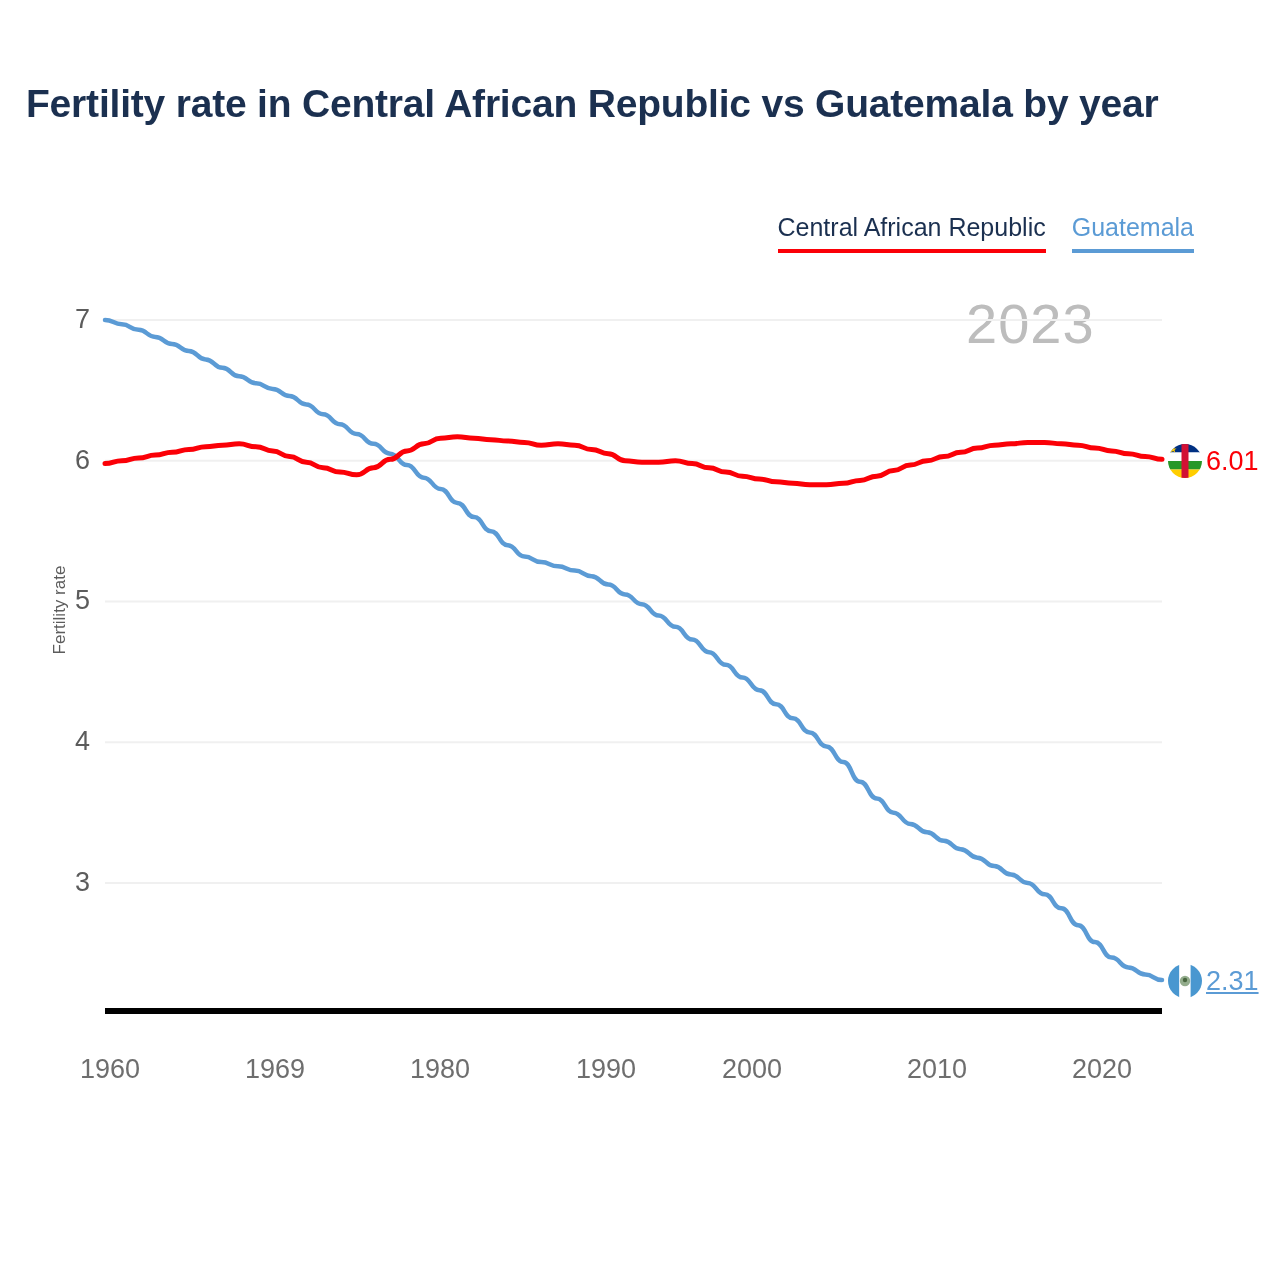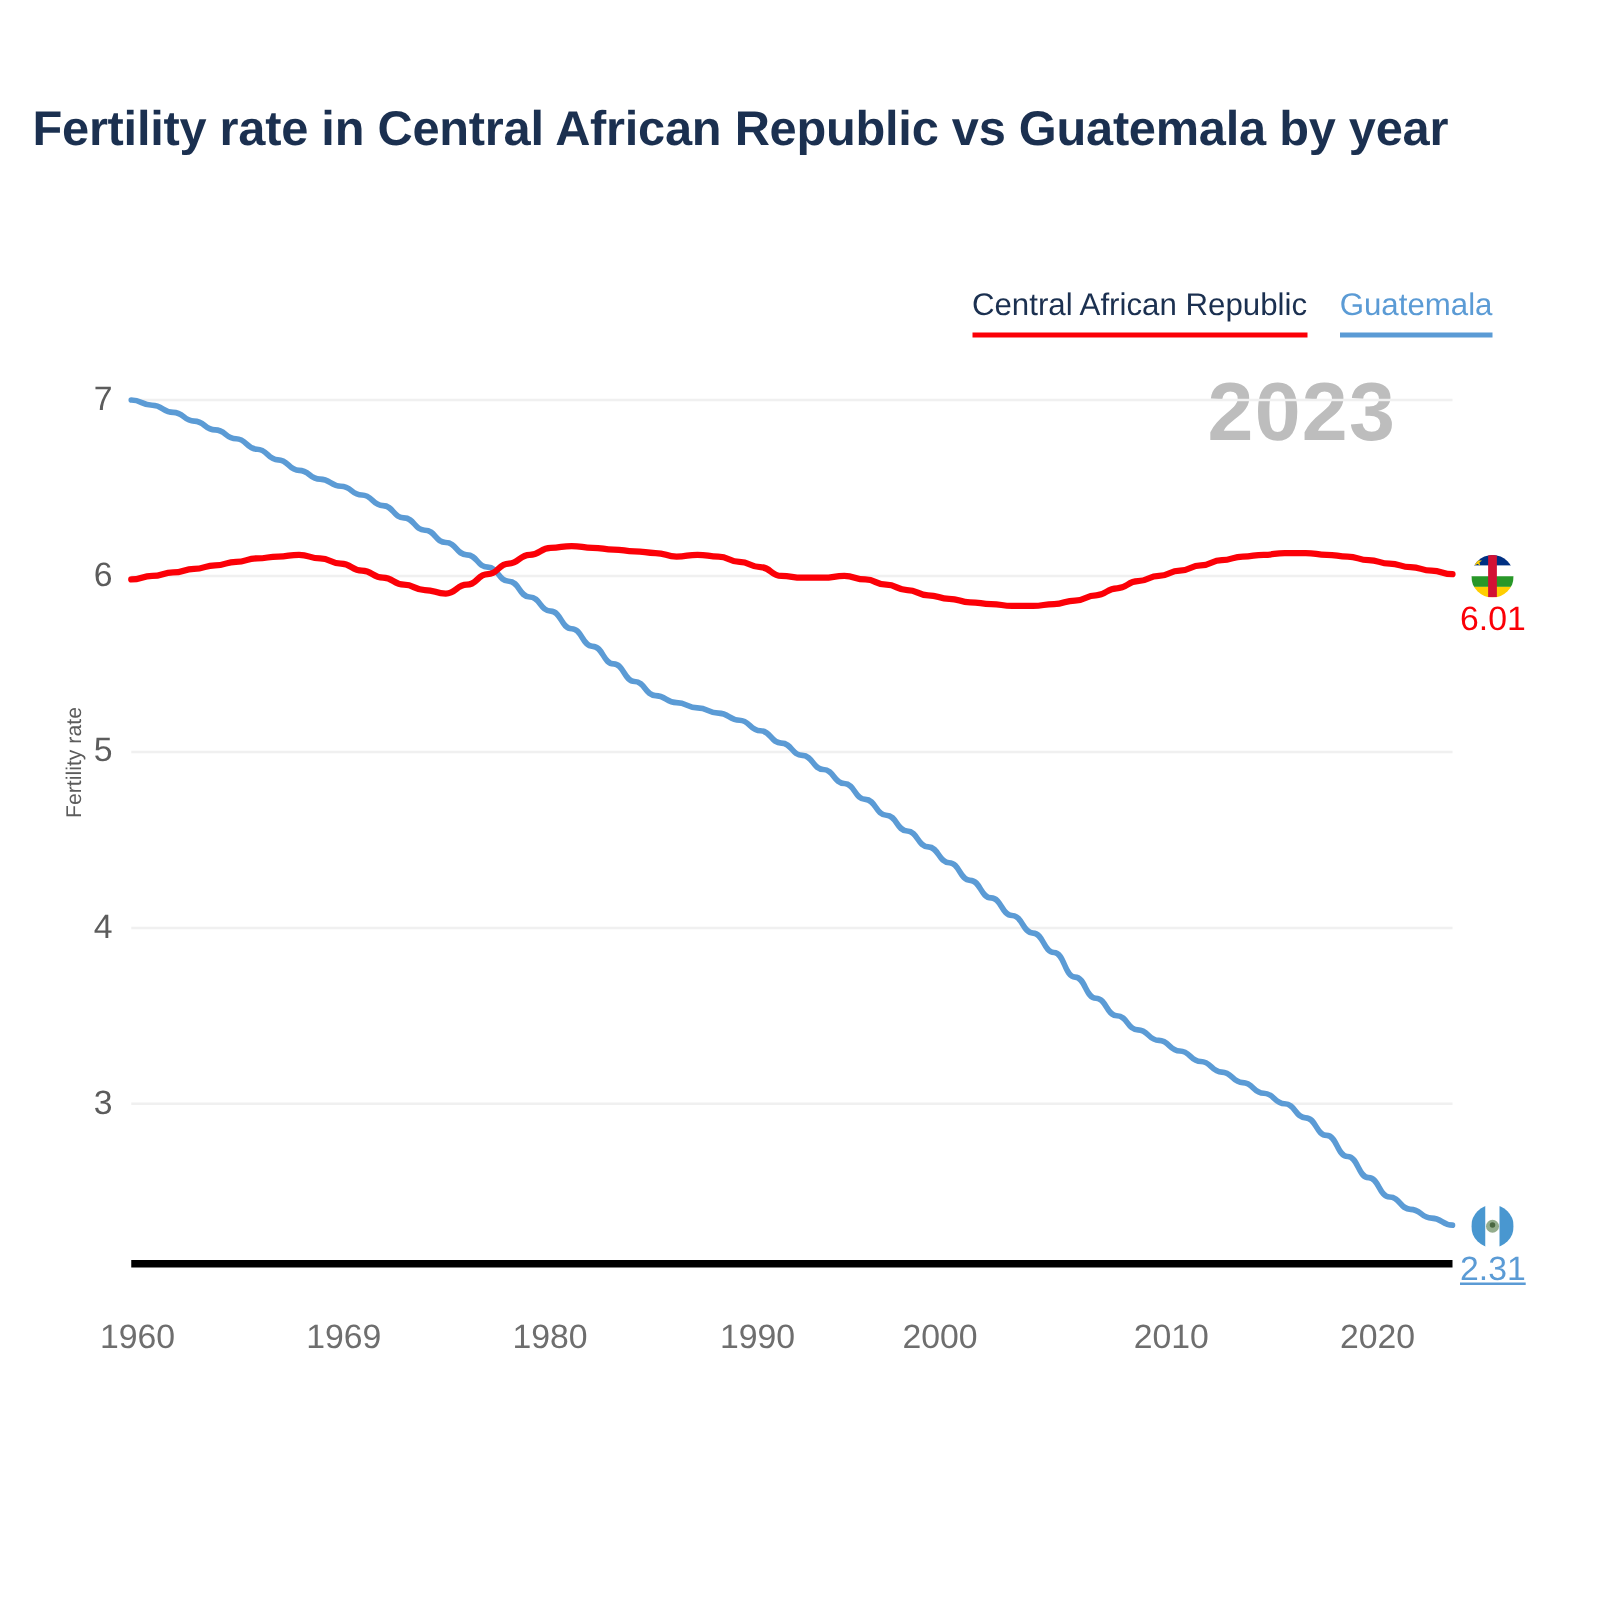--- a/index.html
+++ b/index.html
@@ -26,21 +26,21 @@
     width: 1215px;
     font-size: 39px;
     font-weight: bold;
     line-height: 1.33;
     color: #1b3050;
     letter-spacing: -0.2px;
   }
   .legend {
     position: absolute;
     right: 22px;
-    top: 231px;
+    top: 214px;
     display: flex;
     flex-direction: row;
     align-items: flex-end;
     gap: 26px;
   }
   .legend-item {
     font-size: 25px;
     line-height: 1.1;
     padding-bottom: 7px;
     white-space: nowrap;
@@ -57,22 +57,22 @@
     position: absolute;
     left: 0;
     top: 0;
     width: 1280px;
     height: 1280px;
   }
   .year-watermark {
     position: absolute;
     left: 966px;
     top: 296px;
-    font-size: 66px;
-    font-weight: bold;
+    font-size: 56px;
+    font-weight: normal;
     color: #bdbdbd;
     letter-spacing: 1px;
     line-height: 1;
   }
   .y-axis-title {
     position: absolute;
     left: -20px;
     top: 600px;
     width: 160px;
     text-align: center;
@@ -97,21 +97,21 @@
     margin-left: -60px;
     text-align: center;
     font-size: 27px;
     color: #6e6e6e;
     line-height: 1;
     margin-top: 16px;
   }
   .endlabel {
     position: absolute;
     display: flex;
-    flex-direction: column;
+    flex-direction: row;
     align-items: center;
     gap: 4px;
     font-size: 27px;
     line-height: 1;
   }
   .endlabel .flag {
     width: 34px;
     height: 34px;
     border-radius: 50%;
     overflow: hidden;

